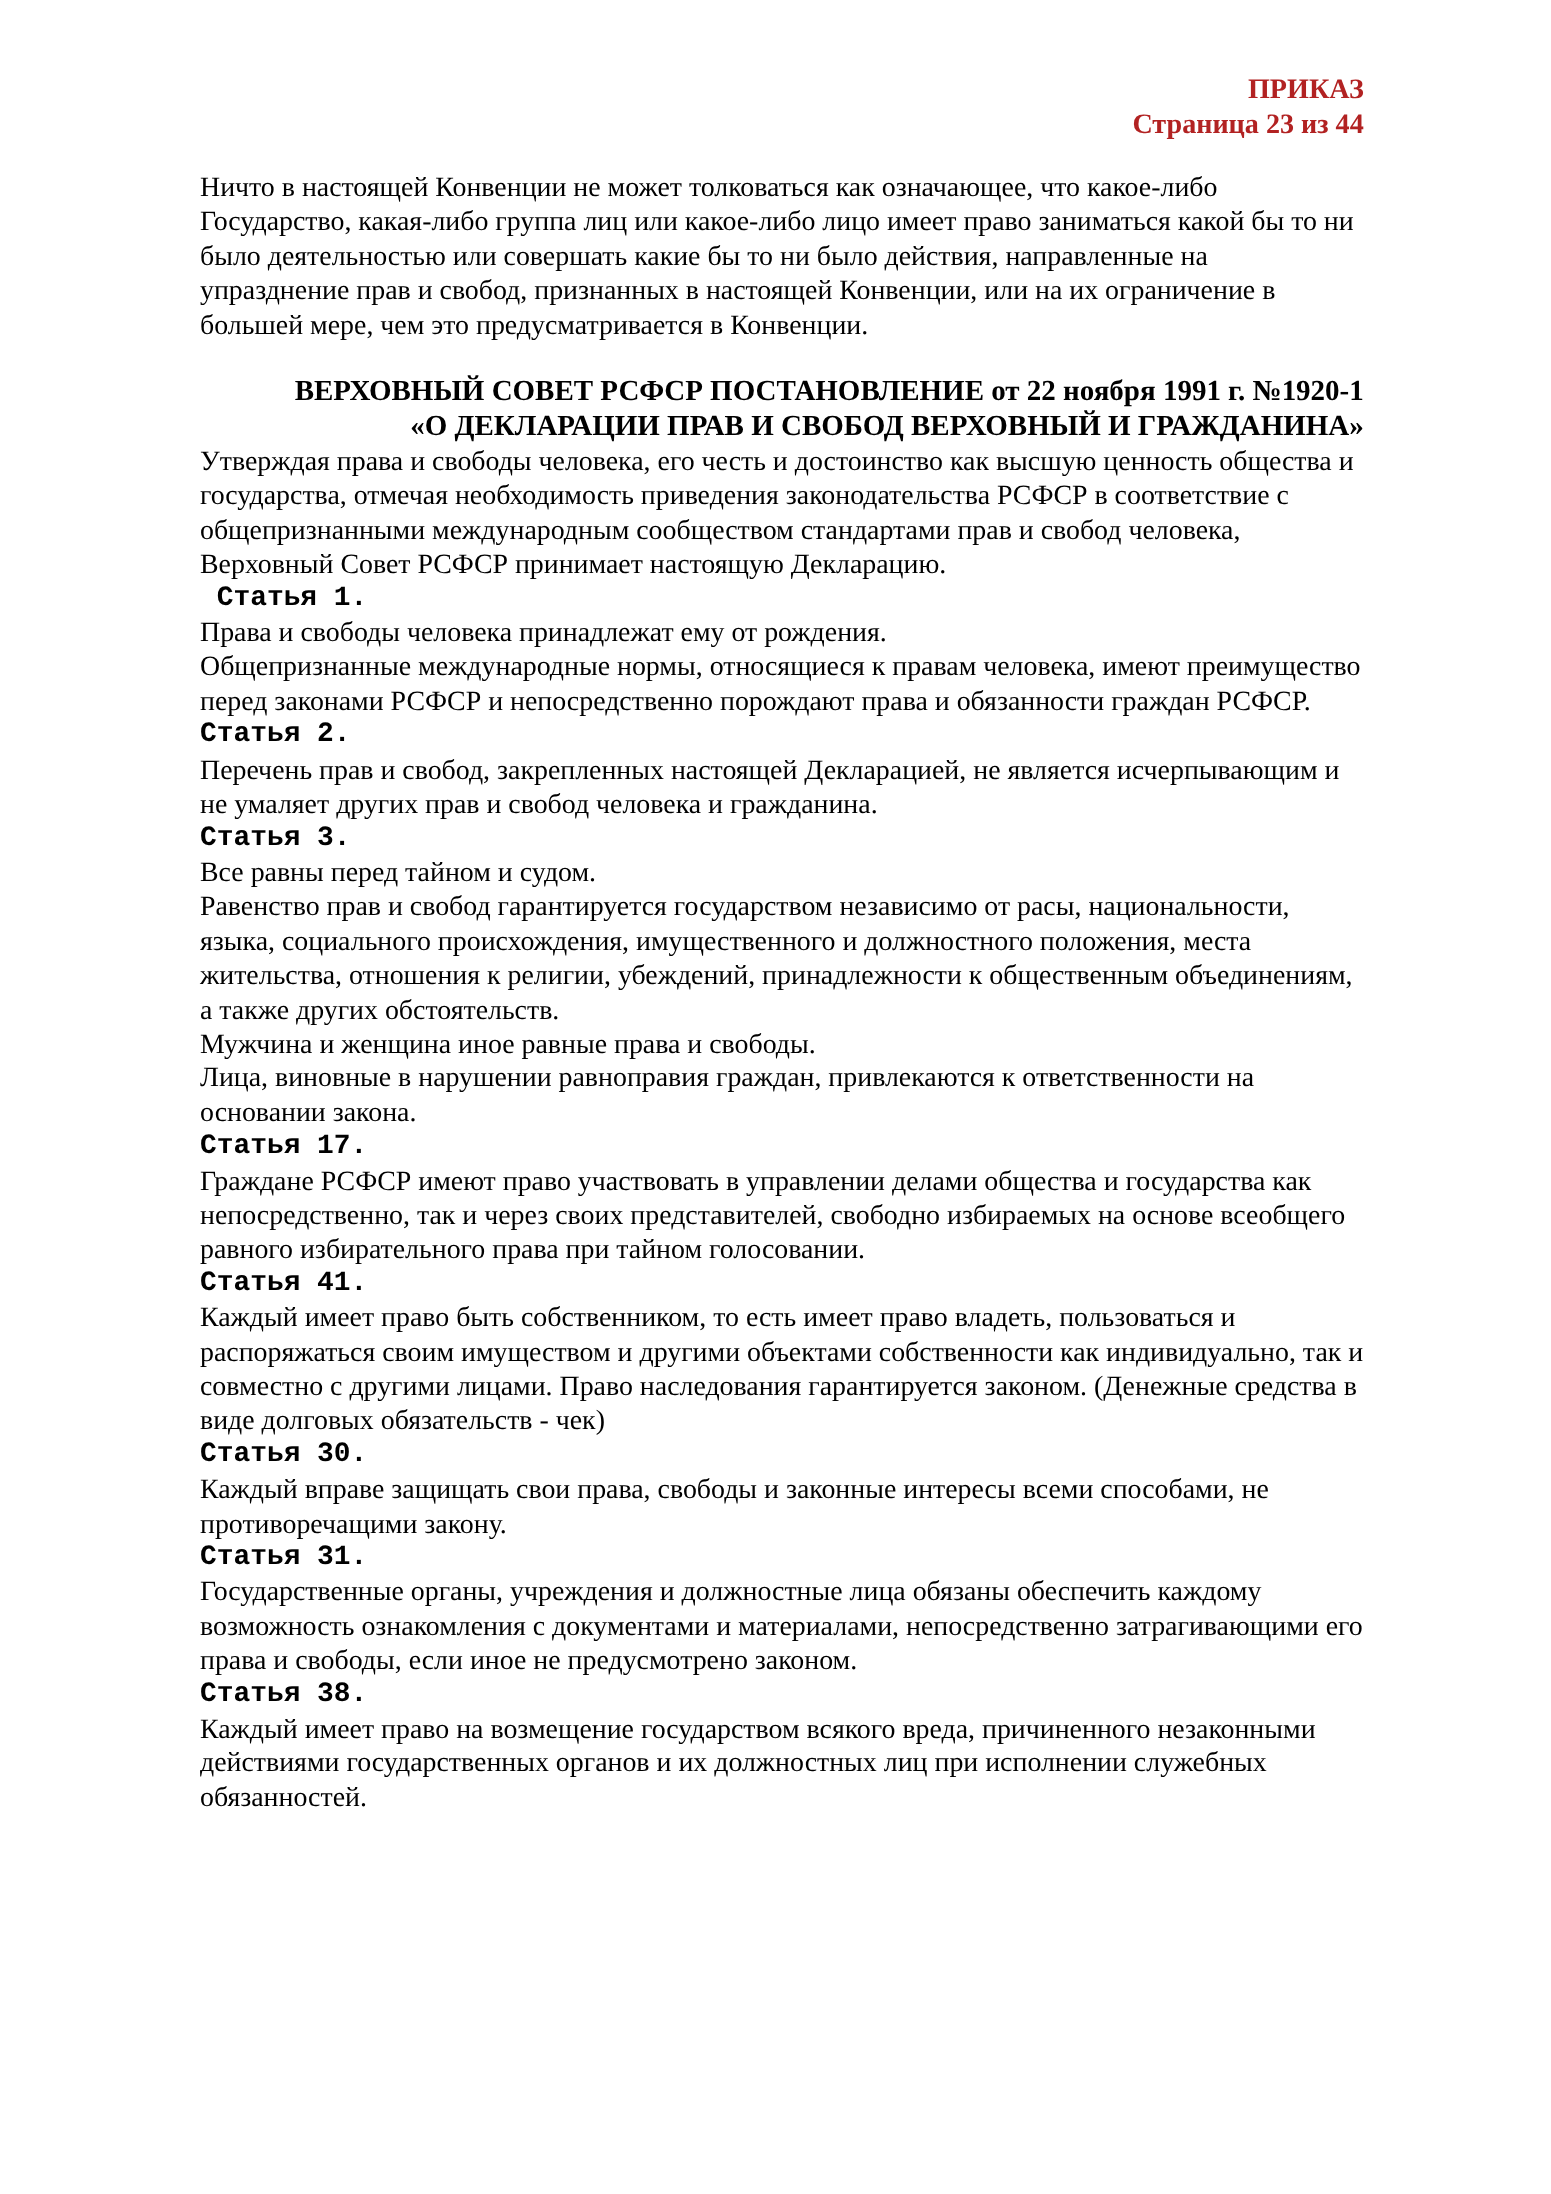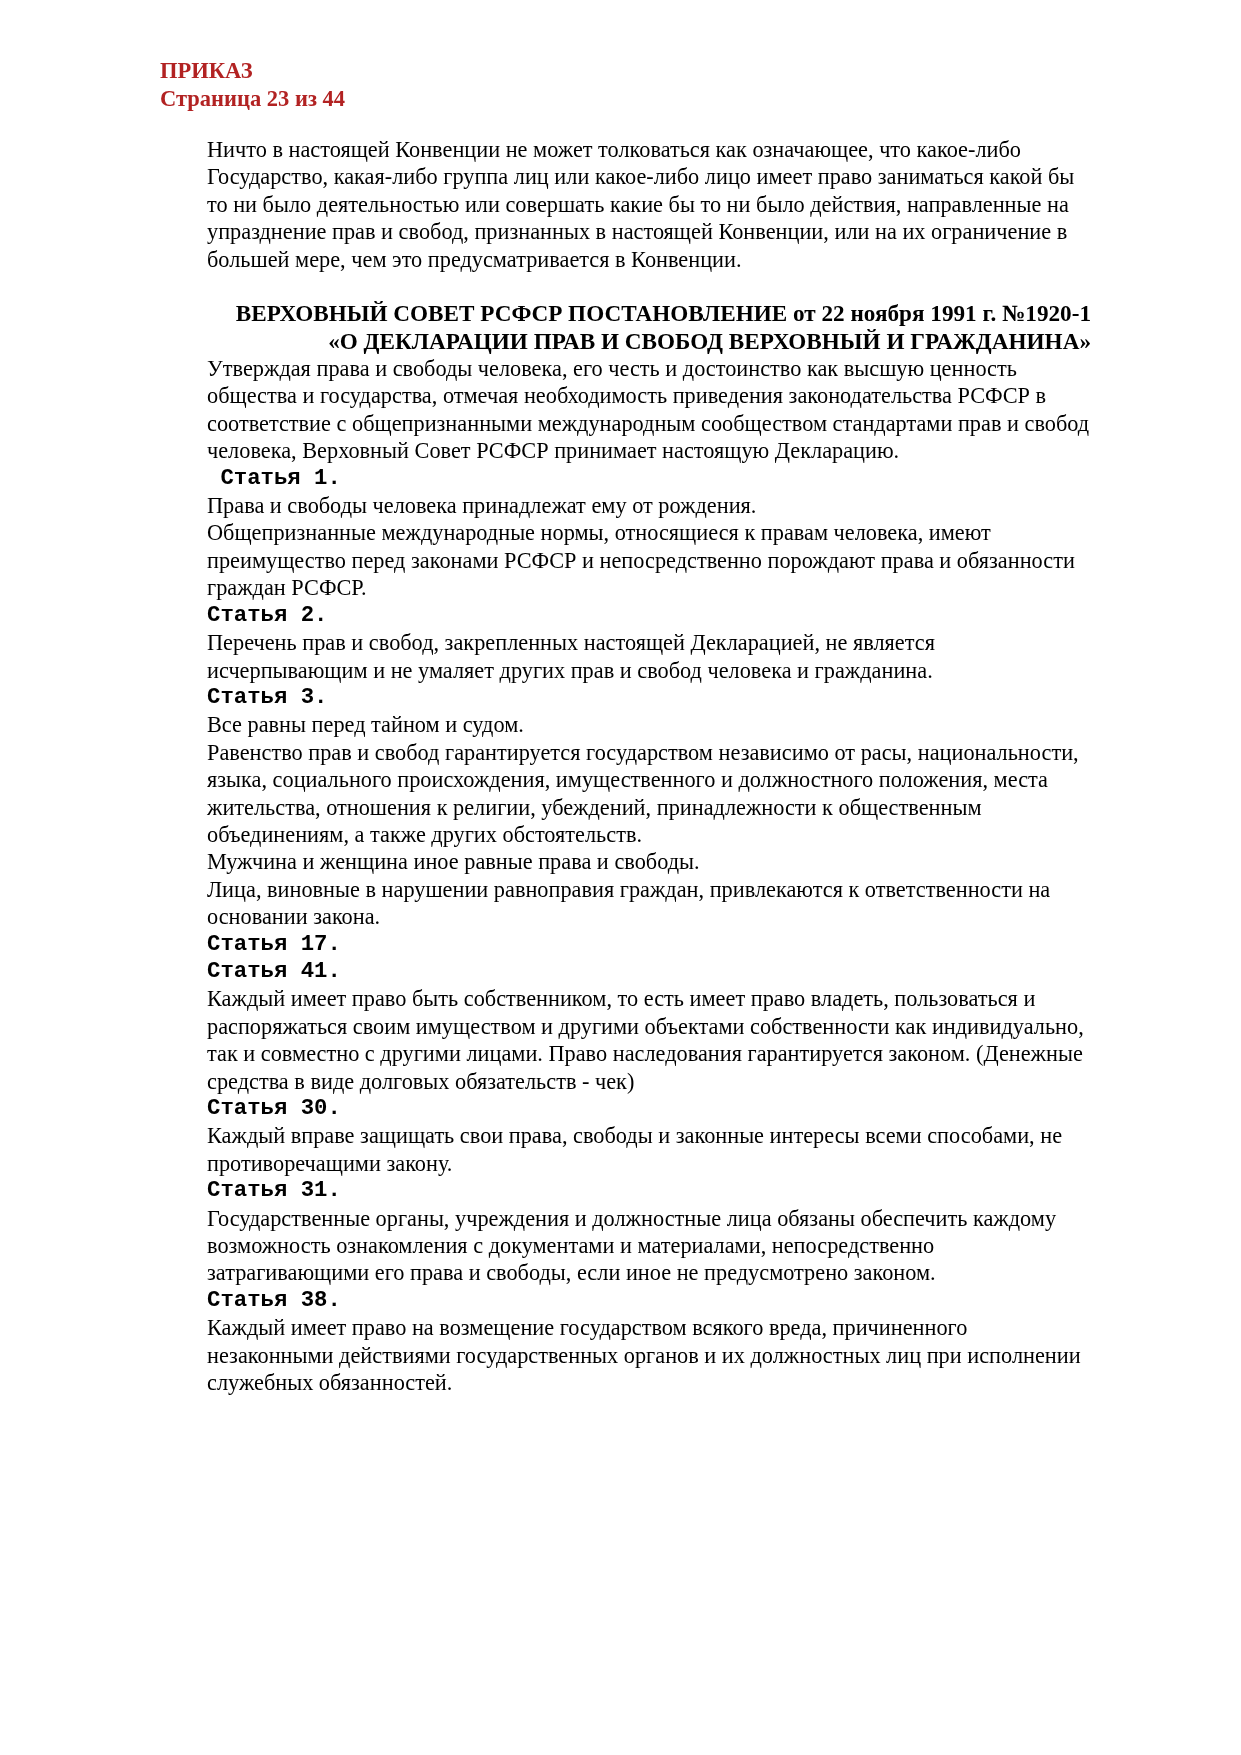--- a/index.html
+++ b/index.html
@@ -14,31 +14,30 @@
     color: #000000;
     overflow: hidden;
   }
   .page {
     box-sizing: border-box;
     width: 1241px;
     height: 1755px;
     padding: 57px 150px 0 160px;
   }
   .doc-header {
-    text-align: left;
+    text-align: right;
     font-weight: bold;
     color: #B22222;
     font-size: 22.5px;
     line-height: 27.5px;
   }
   .content {
     margin-top: 24px;
     font-size: 22.3px;
     line-height: 27.4px;
-    margin-left: 47px;
   }
   .content p {
     margin: 0;
   }
   .decree-heading {
     font-weight: bold;
     font-size: 23.2px;
     line-height: 28px;
     margin: 26px 0 0 0;
     text-align: right;
@@ -87,20 +86,21 @@
     <section>
       <h3 class="article-heading">Статья 3.</h3>
       <p>Все равны перед тайном и судом.</p>
       <p>Равенство прав и свобод гарантируется государством независимо от расы, национальности, языка, социального происхождения, имущественного и должностного положения, места жительства, отношения к религии, убеждений, принадлежности к общественным объединениям, а также других обстоятельств.</p>
       <p>Мужчина и женщина иное равные права и свободы.</p>
       <p>Лица, виновные в нарушении равноправия граждан, привлекаются к ответственности на основании закона.</p>
     </section>
 
     <section>
       <h3 class="article-heading">Статья 17.</h3>
+      <p>Граждане РСФСР имеют право участвовать в управлении делами общества и государства как непосредственно, так и через своих представителей, свободно избираемых на основе всеобщего равного избирательного права при тайном голосовании.</p>
     </section>
 
     <section>
       <h3 class="article-heading">Статья 41.</h3>
       <p>Каждый имеет право быть собственником, то есть имеет право владеть, пользоваться и распоряжаться своим имуществом и другими объектами собственности как индивидуально, так и совместно с другими лицами. Право наследования гарантируется законом. (Денежные средства в виде долговых обязательств - чек)</p>
     </section>
 
     <section>
       <h3 class="article-heading">Статья 30.</h3>
       <p>Каждый вправе защищать свои права, свободы и законные интересы всеми способами, не противоречащими закону.</p>

